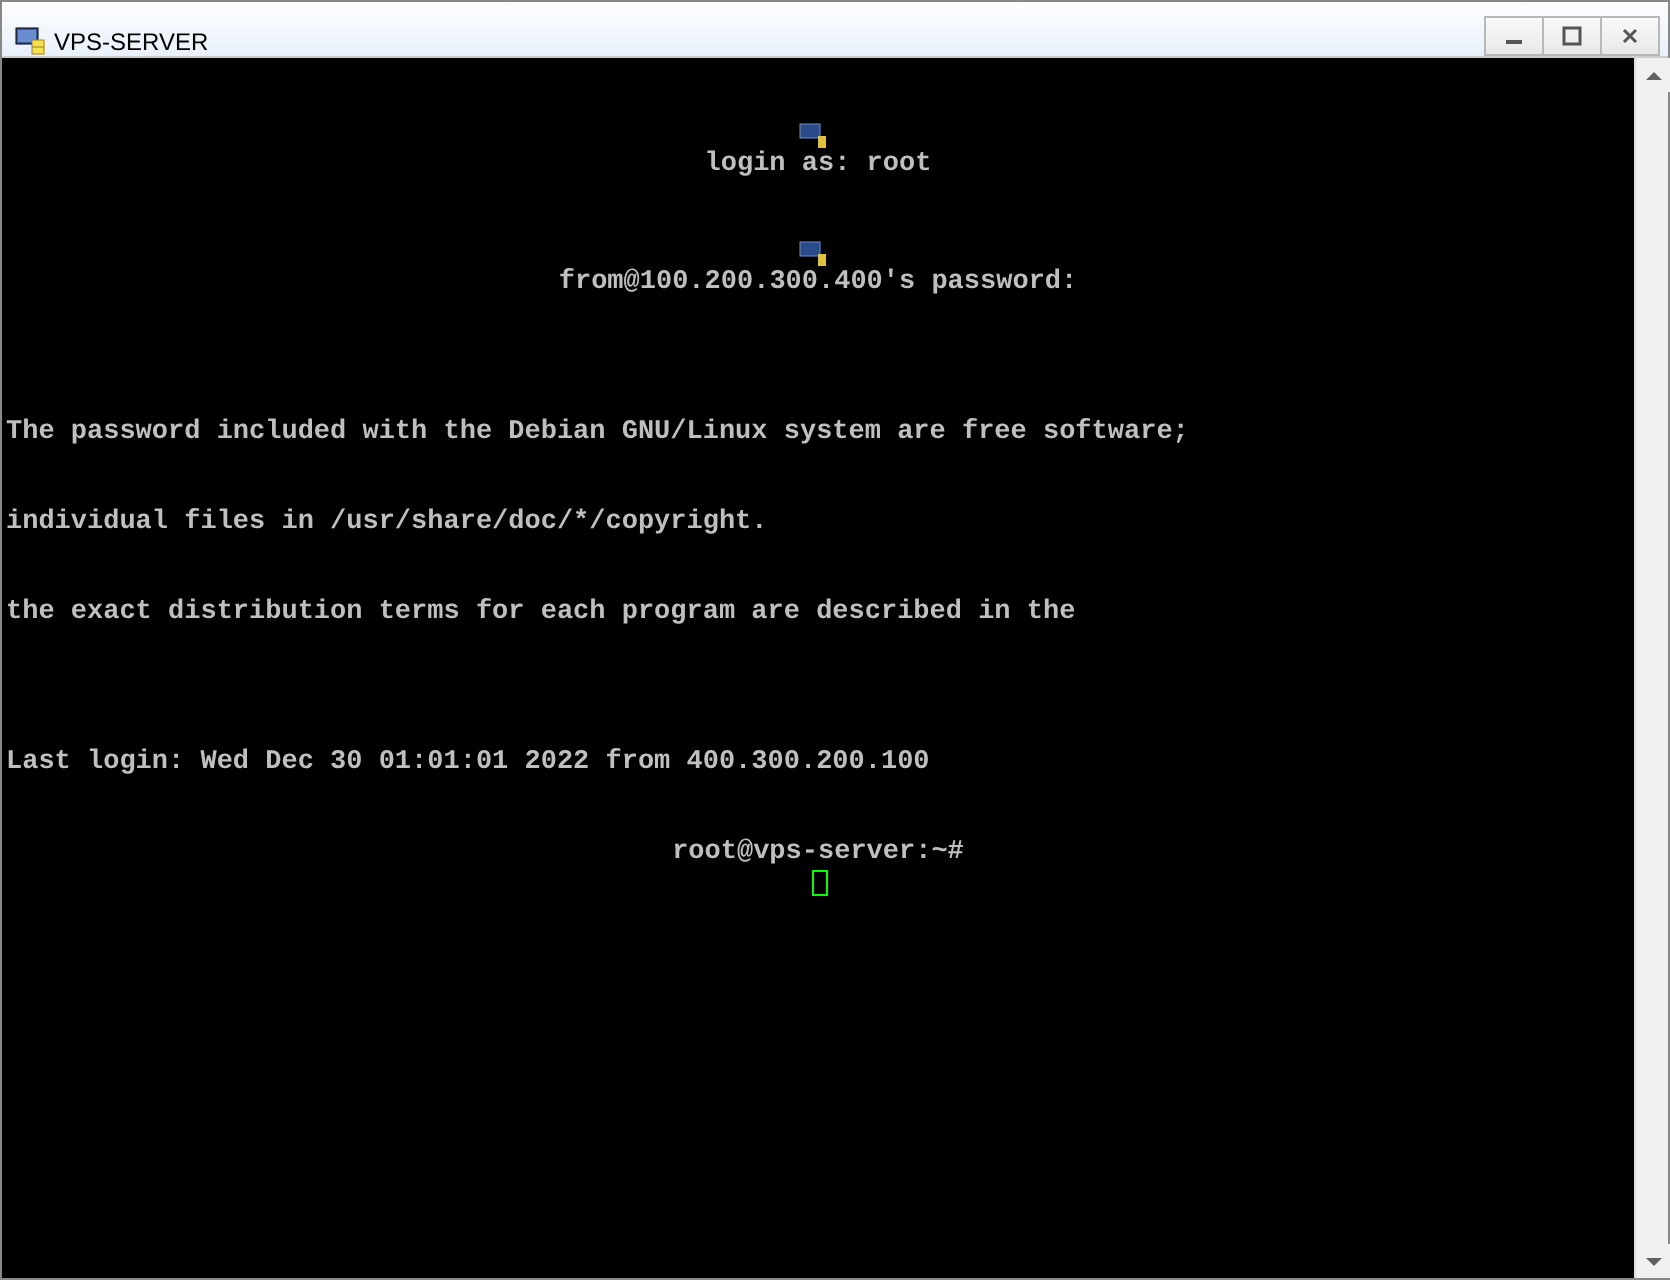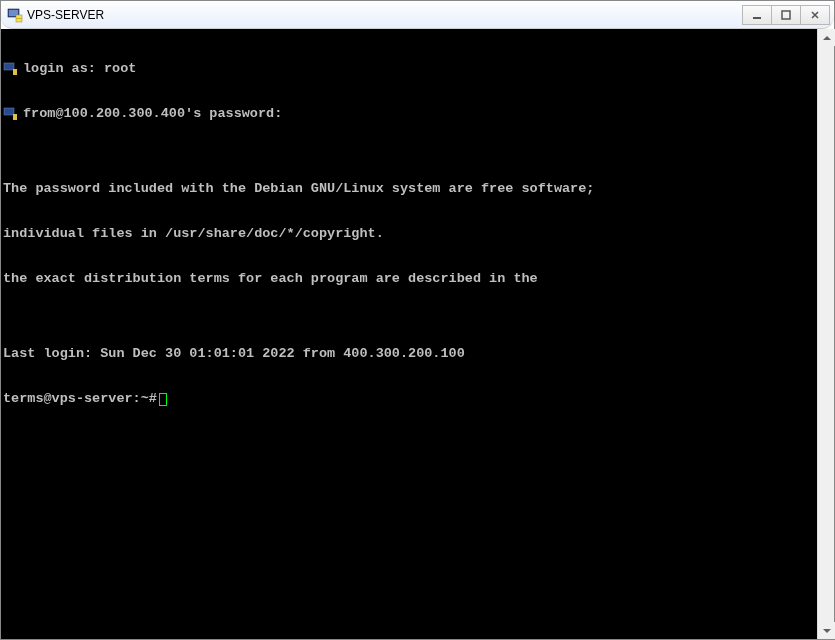--- a/index.html
+++ b/index.html
@@ -15,23 +15,22 @@
       height: 640px;
       border: 1px solid #888;
       display: flex;
       flex-direction: column;
     }
     .titlebar {
       height: 28px;
       background: linear-gradient(to bottom, #fdfdfe, #e8f0fb);
       border-bottom: 1px solid #ccc;
       display: flex;
-      align-items: center;
+      align-items: flex-end;
       padding: 0 4px;
-      border-radius: 12px;
     }
     .titlebar-icon {
       width: 16px;
       height: 16px;
       margin: 0 4px 0 2px;
       flex-shrink: 0;
     }
     .titlebar-title {
       font-size: 12px;
       color: #000;
@@ -65,21 +64,21 @@
       background: #000;
       padding: 2px 2px;
       font-family: "Consolas", "Courier New", monospace;
       font-size: 13.5px;
       line-height: 15px;
       color: #bfbfbf;
       white-space: pre;
       overflow: hidden;
       font-weight: bold;
     }
-    .line { display: flex; align-items: center; }
+    .line { display: flex; align-items: center; flex-direction: column; }
     .pc-icon {
       width: 14px;
       height: 14px;
       margin-right: 6px;
       flex-shrink: 0;
     }
     .cursor-block {
       display: inline-block;
       width: 8px;
       height: 13px;
@@ -158,22 +157,22 @@
         <svg class="pc-icon" viewBox="0 0 14 14">
           <rect x="1" y="1" width="10" height="7" fill="#2a4a8a" stroke="#6a8dd0" stroke-width="0.5"></rect>
           <rect x="10" y="7" width="4" height="6" fill="#e0c040"></rect>
         </svg><span>from@100.200.300.400's password:</span>
       </div>
       <div></div>
       <div>The password included with the Debian GNU/Linux system are free software;</div>
       <div>individual files in /usr/share/doc/*/copyright.</div>
       <div>the exact distribution terms for each program are described in the</div>
       <div></div>
-      <div>Last login: Sun Dec 30 01:01:01 2022 from 400.300.200.100</div>
-      <div class="line"><span>terms@vps-server:~#</span><span class="cursor-block"></span></div>
+      <div>Last login: Wed Dec 30 01:01:01 2022 from 400.300.200.100</div>
+      <div class="line"><span>root@vps-server:~#</span><span class="cursor-block"></span></div>
     </div>
     <div class="scrollbar">
       <div class="scroll-btn">
           <div class="arrow-up"></div>
         </div>
       <div class="scroll-track"></div>
       <div class="scroll-btn">
           <div class="arrow-down"></div>
         </div>
     </div>

